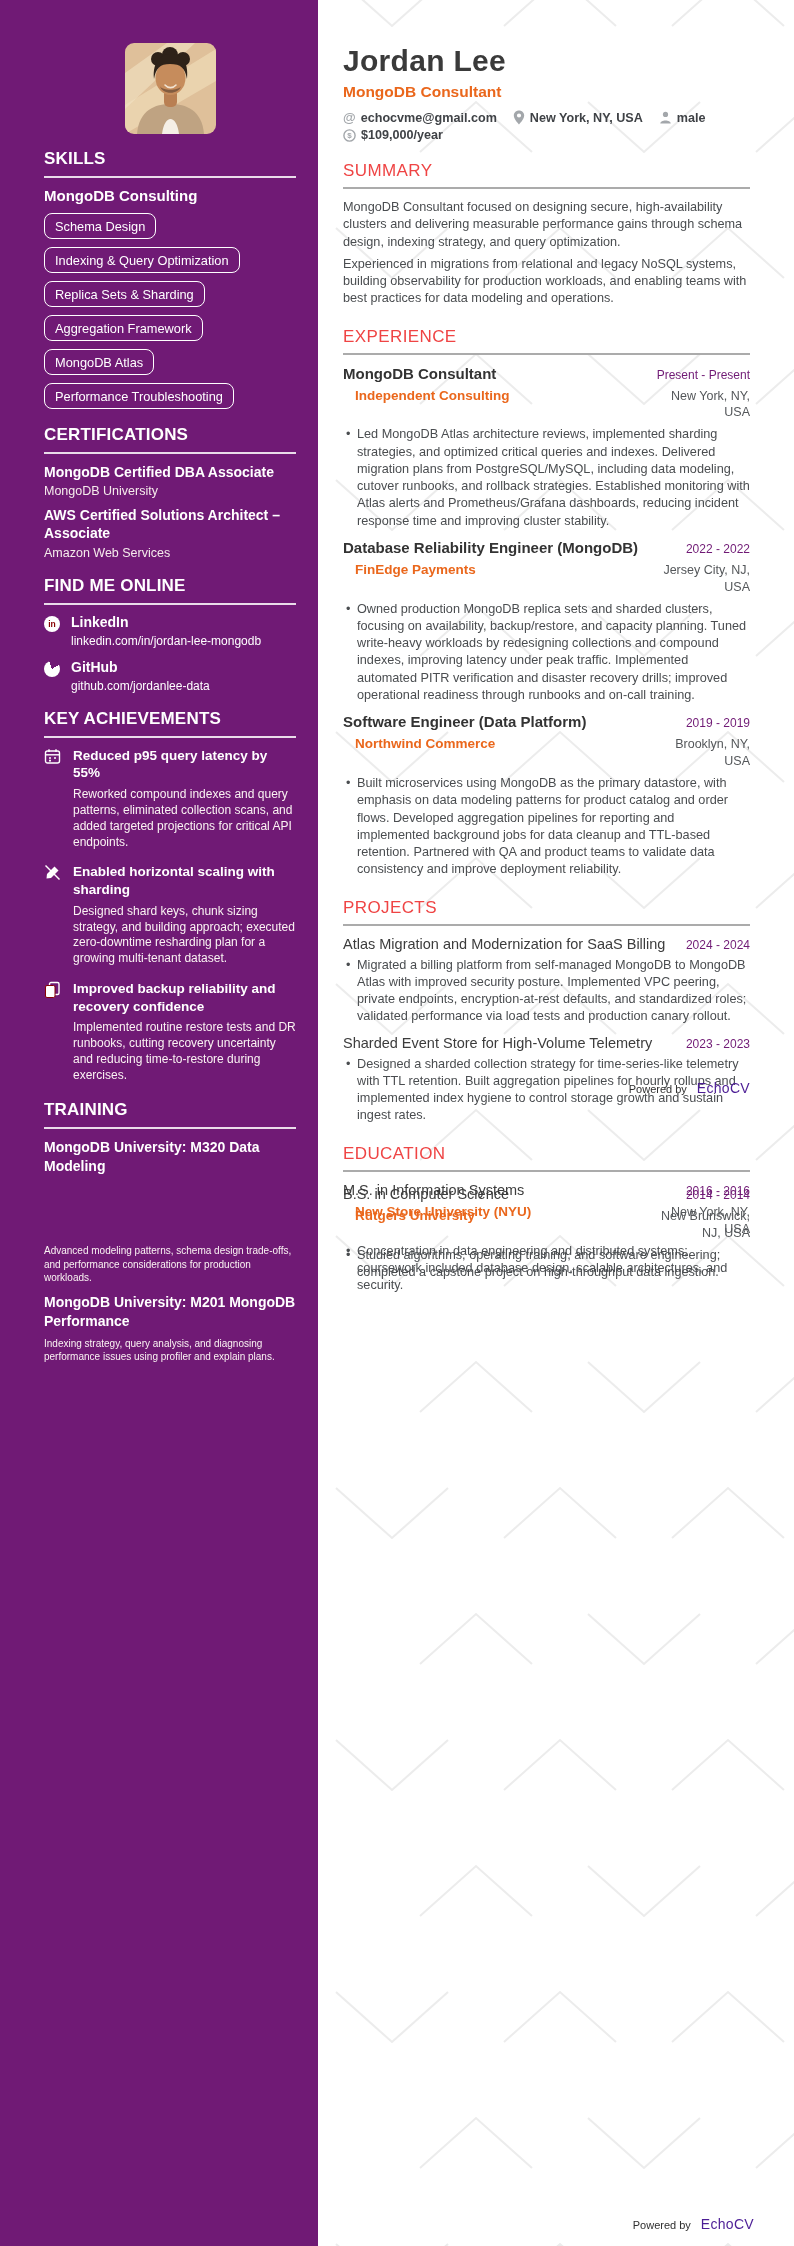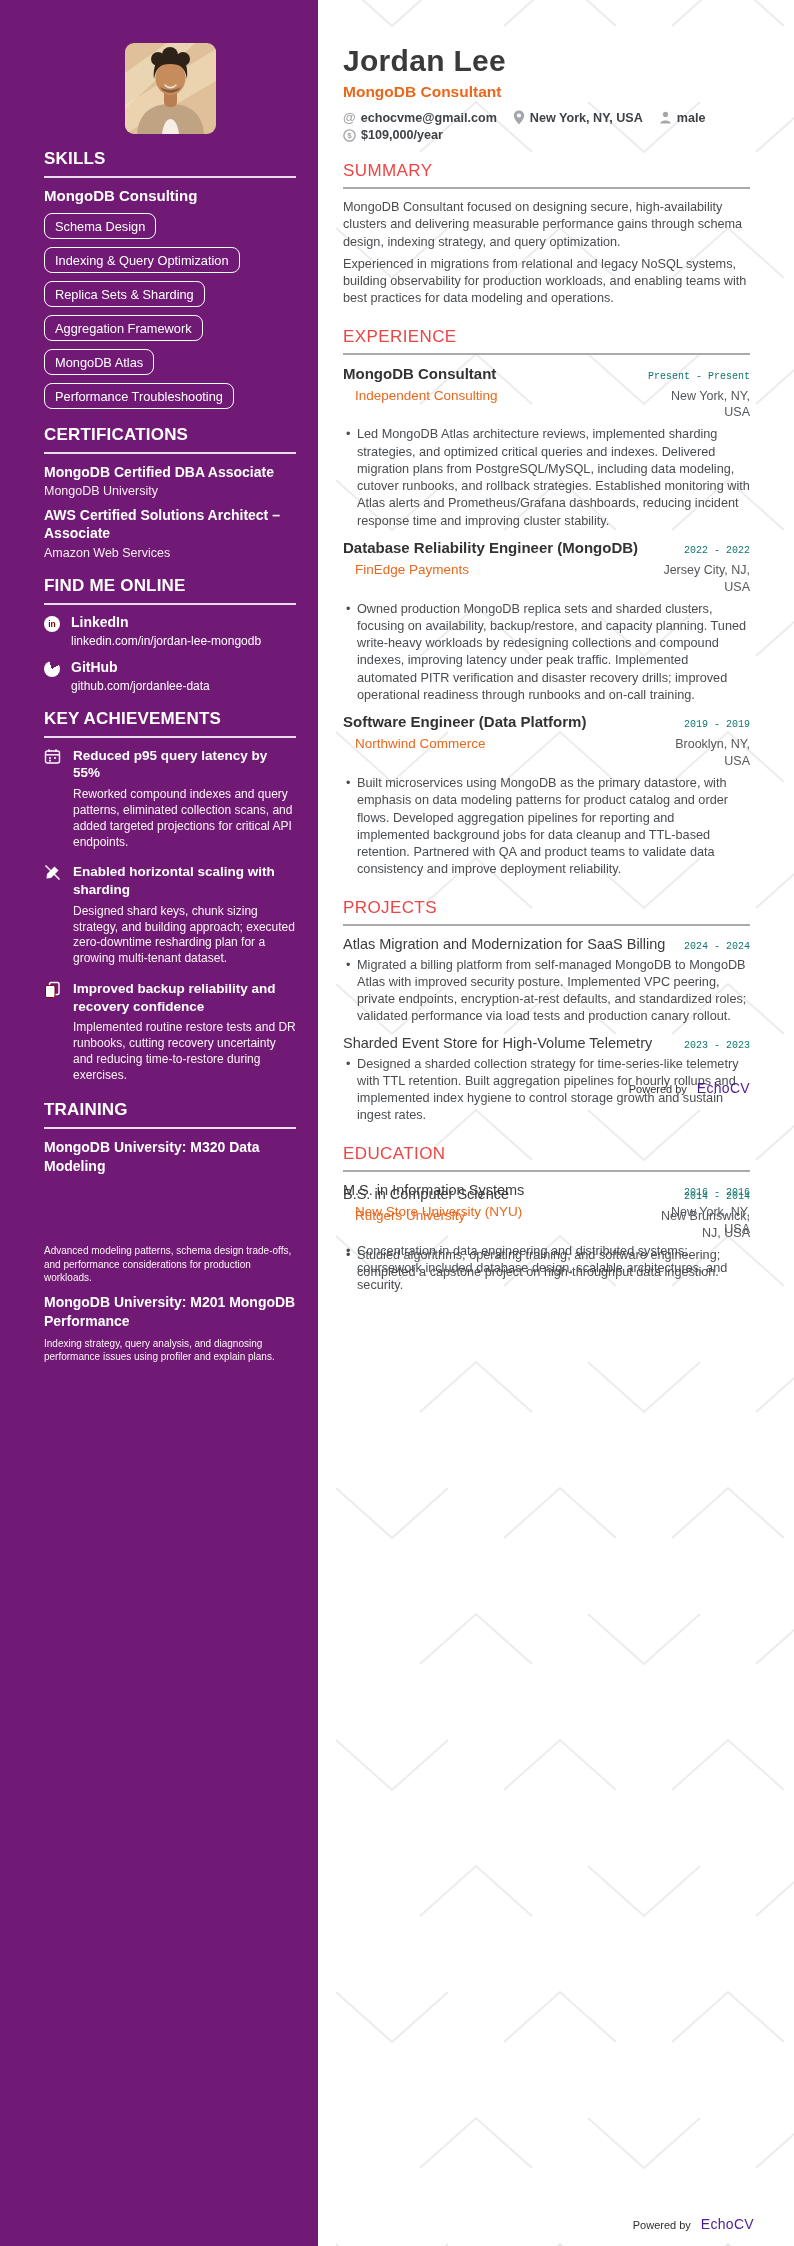--- a/index.html
+++ b/index.html
@@ -49,22 +49,22 @@
   .c-icon { color:#a3a7ab; display:flex; align-items:center; }
   .at-glyph { font-size:13px; font-weight:700; color:#a3a7ab; }
   .section { margin-top:19px; }
   .main-heading { font-size:17px; font-weight:400; color:#ef4444; letter-spacing:.4px;
                   padding-bottom:6px; border-bottom:2px solid #ababab; margin-bottom:10px; }
   .para { font-size:12.7px; line-height:1.36; color:#4a4d50; margin-bottom:5px; }
   .entry { margin-bottom:9px; }
   .row-split { display:flex; justify-content:space-between; align-items:baseline; gap:12px; }
   .entry-title { font-size:15px; font-weight:700; color:#333; }
   .entry-title-plain { font-size:14.5px; font-weight:400; color:#3c3c3c; }
-  .entry-dates { font-size:10px; color:#0f766e; white-space:nowrap;font-family:Liberation Mono, monospace; }
-  .company { font-size:13.5px; font-weight:400; color:#ea671c; margin-top:6px;padding-left:12px; }
+  .entry-dates { font-size:12px; color:#701a75; white-space:nowrap; }
+  .company { font-size:13.5px; font-weight:700; color:#ea671c; margin-top:6px;padding-left:12px; }
   .location { font-size:12.5px; color:#54575a; text-align:right; max-width:102px; line-height:1.35; }
   .bullets { list-style:none; margin-top:5px; padding-left:14px; }
   .bullets li { font-size:12.7px; line-height:1.36; color:#4a4d50; position:relative; }
   .bullets li::before { content:"•"; position:absolute; left:-11px; }
   .powered { position:absolute; display:flex; align-items:baseline; gap:10px; }
   .powered-label { font-size:11px; color:#2f2f2f; }
   .powered-brand { font-size:14px; color:#4c1d95; letter-spacing:.3px; }
   #powered-1 { top:1080px; right:44px; }
   #powered-2 { top:2216px; right:40px; }
   .edu2-block { position:absolute; left:343px; top:1186px; width:407px; }

